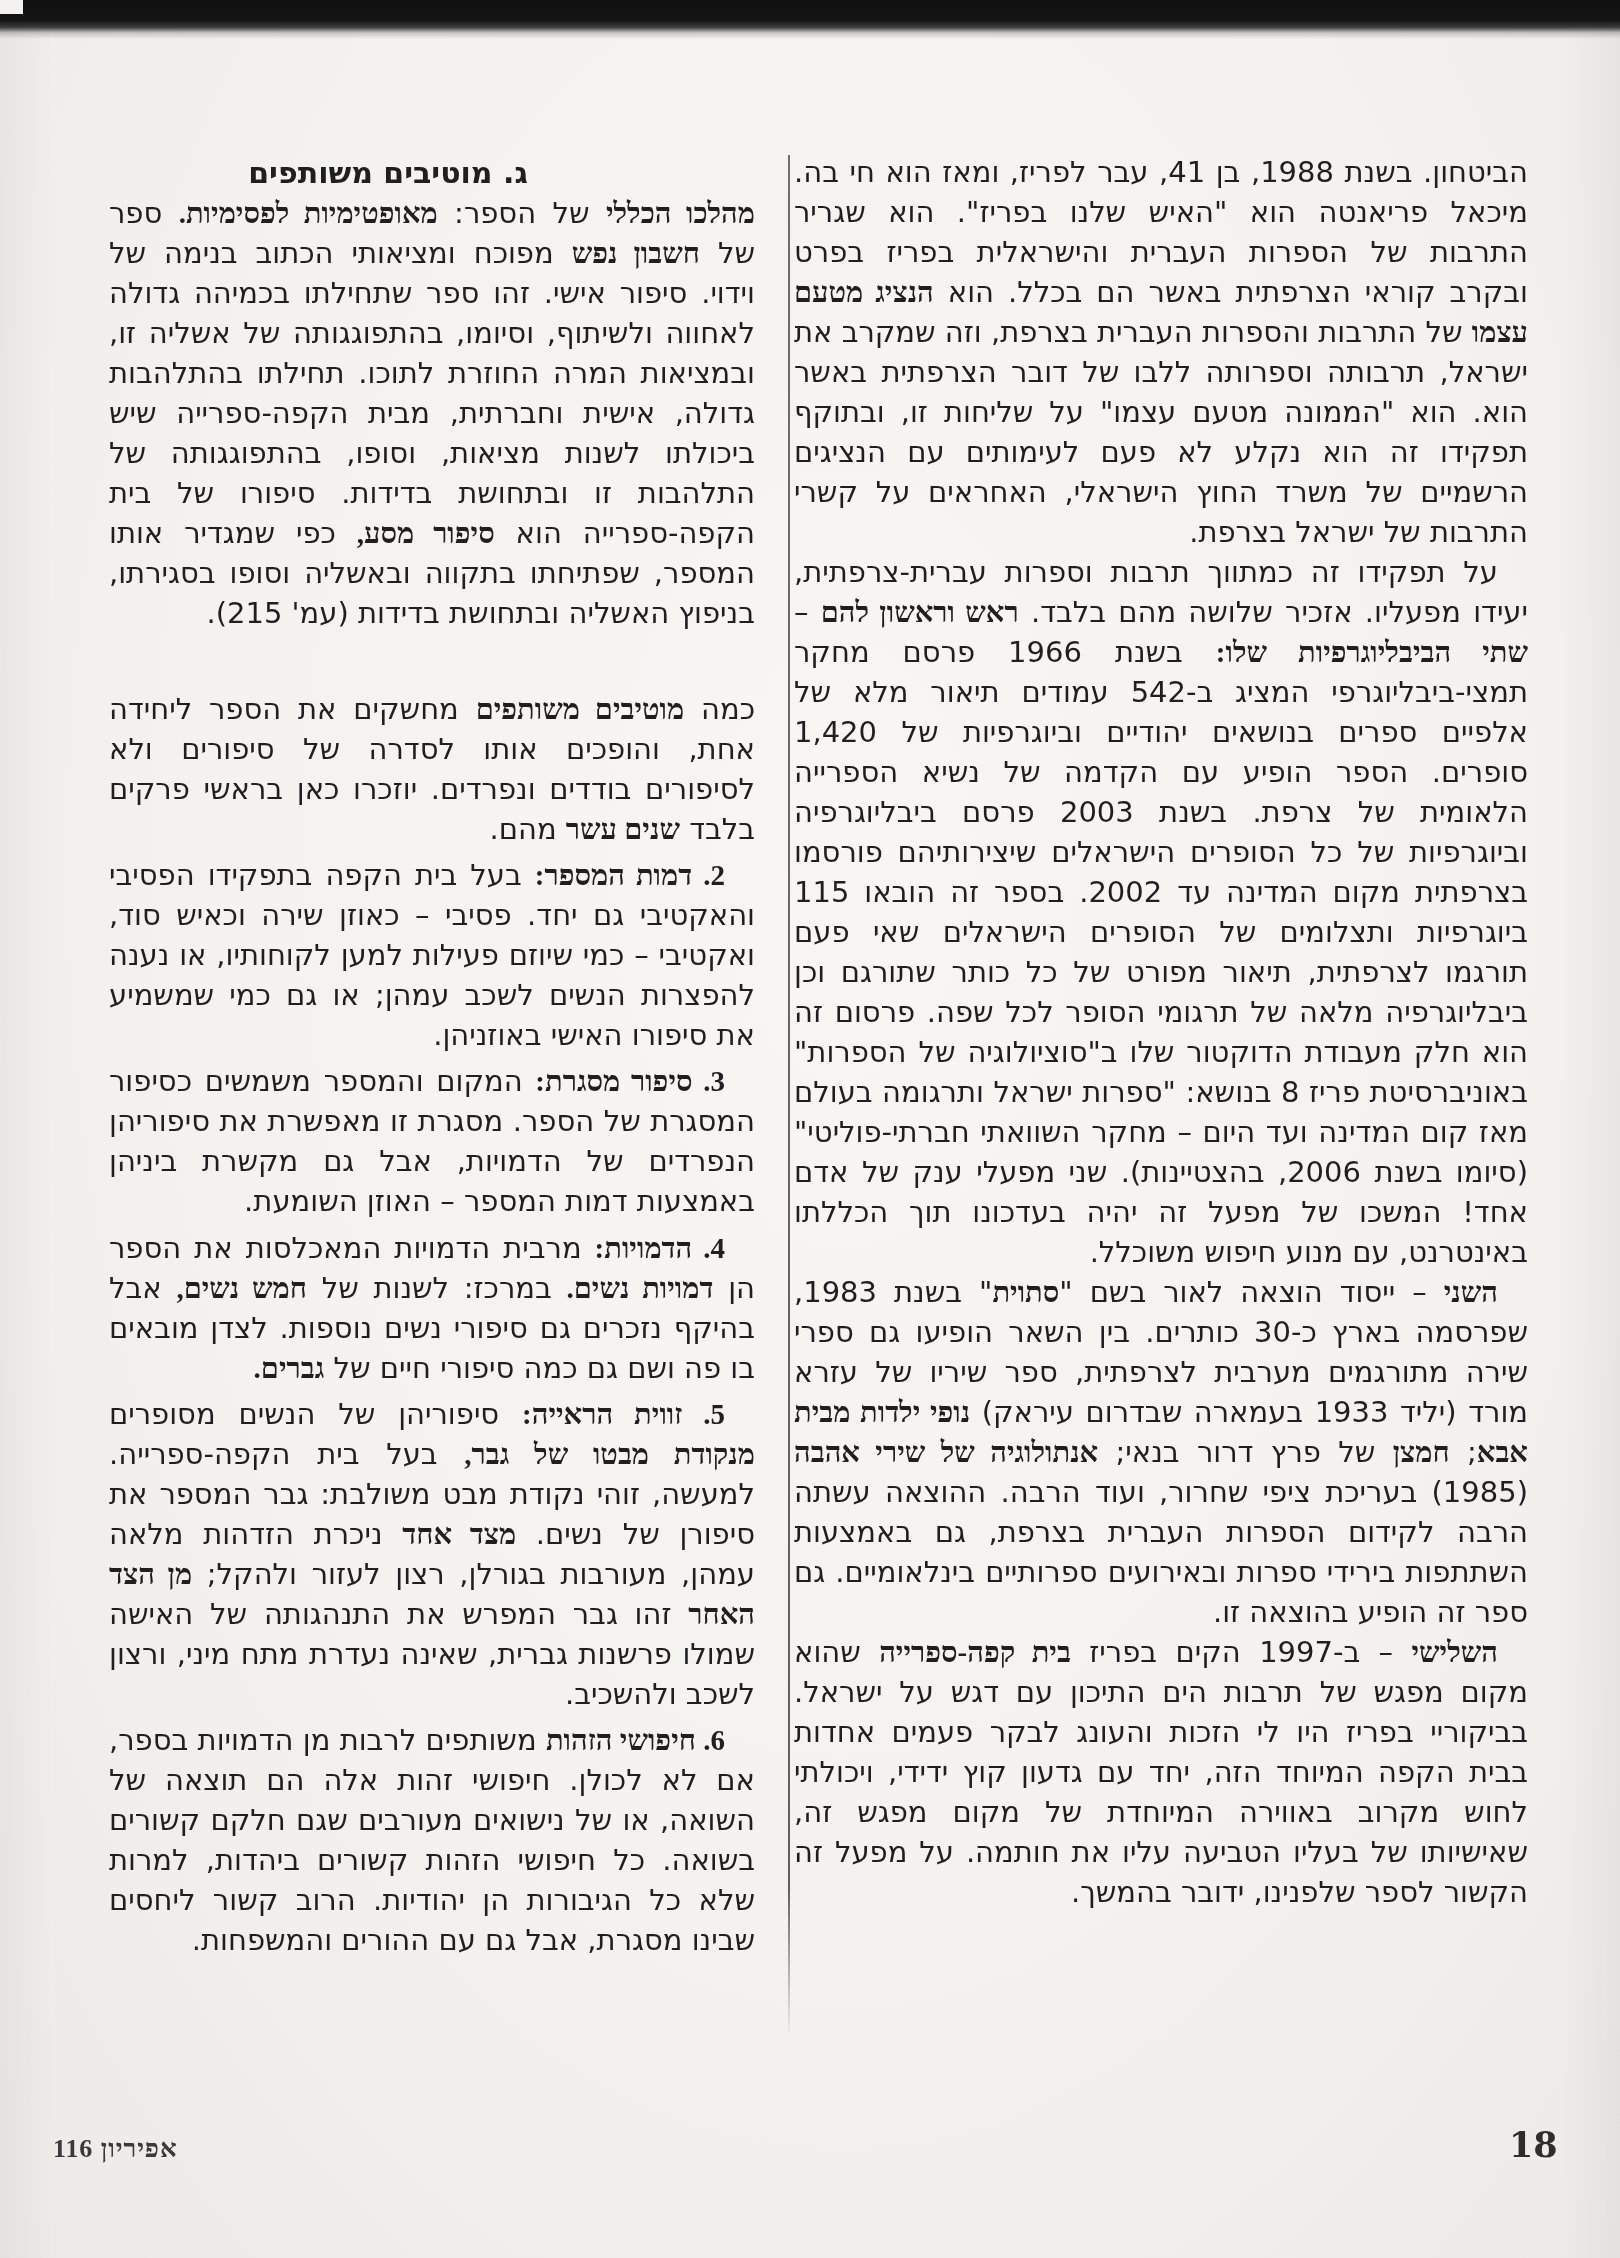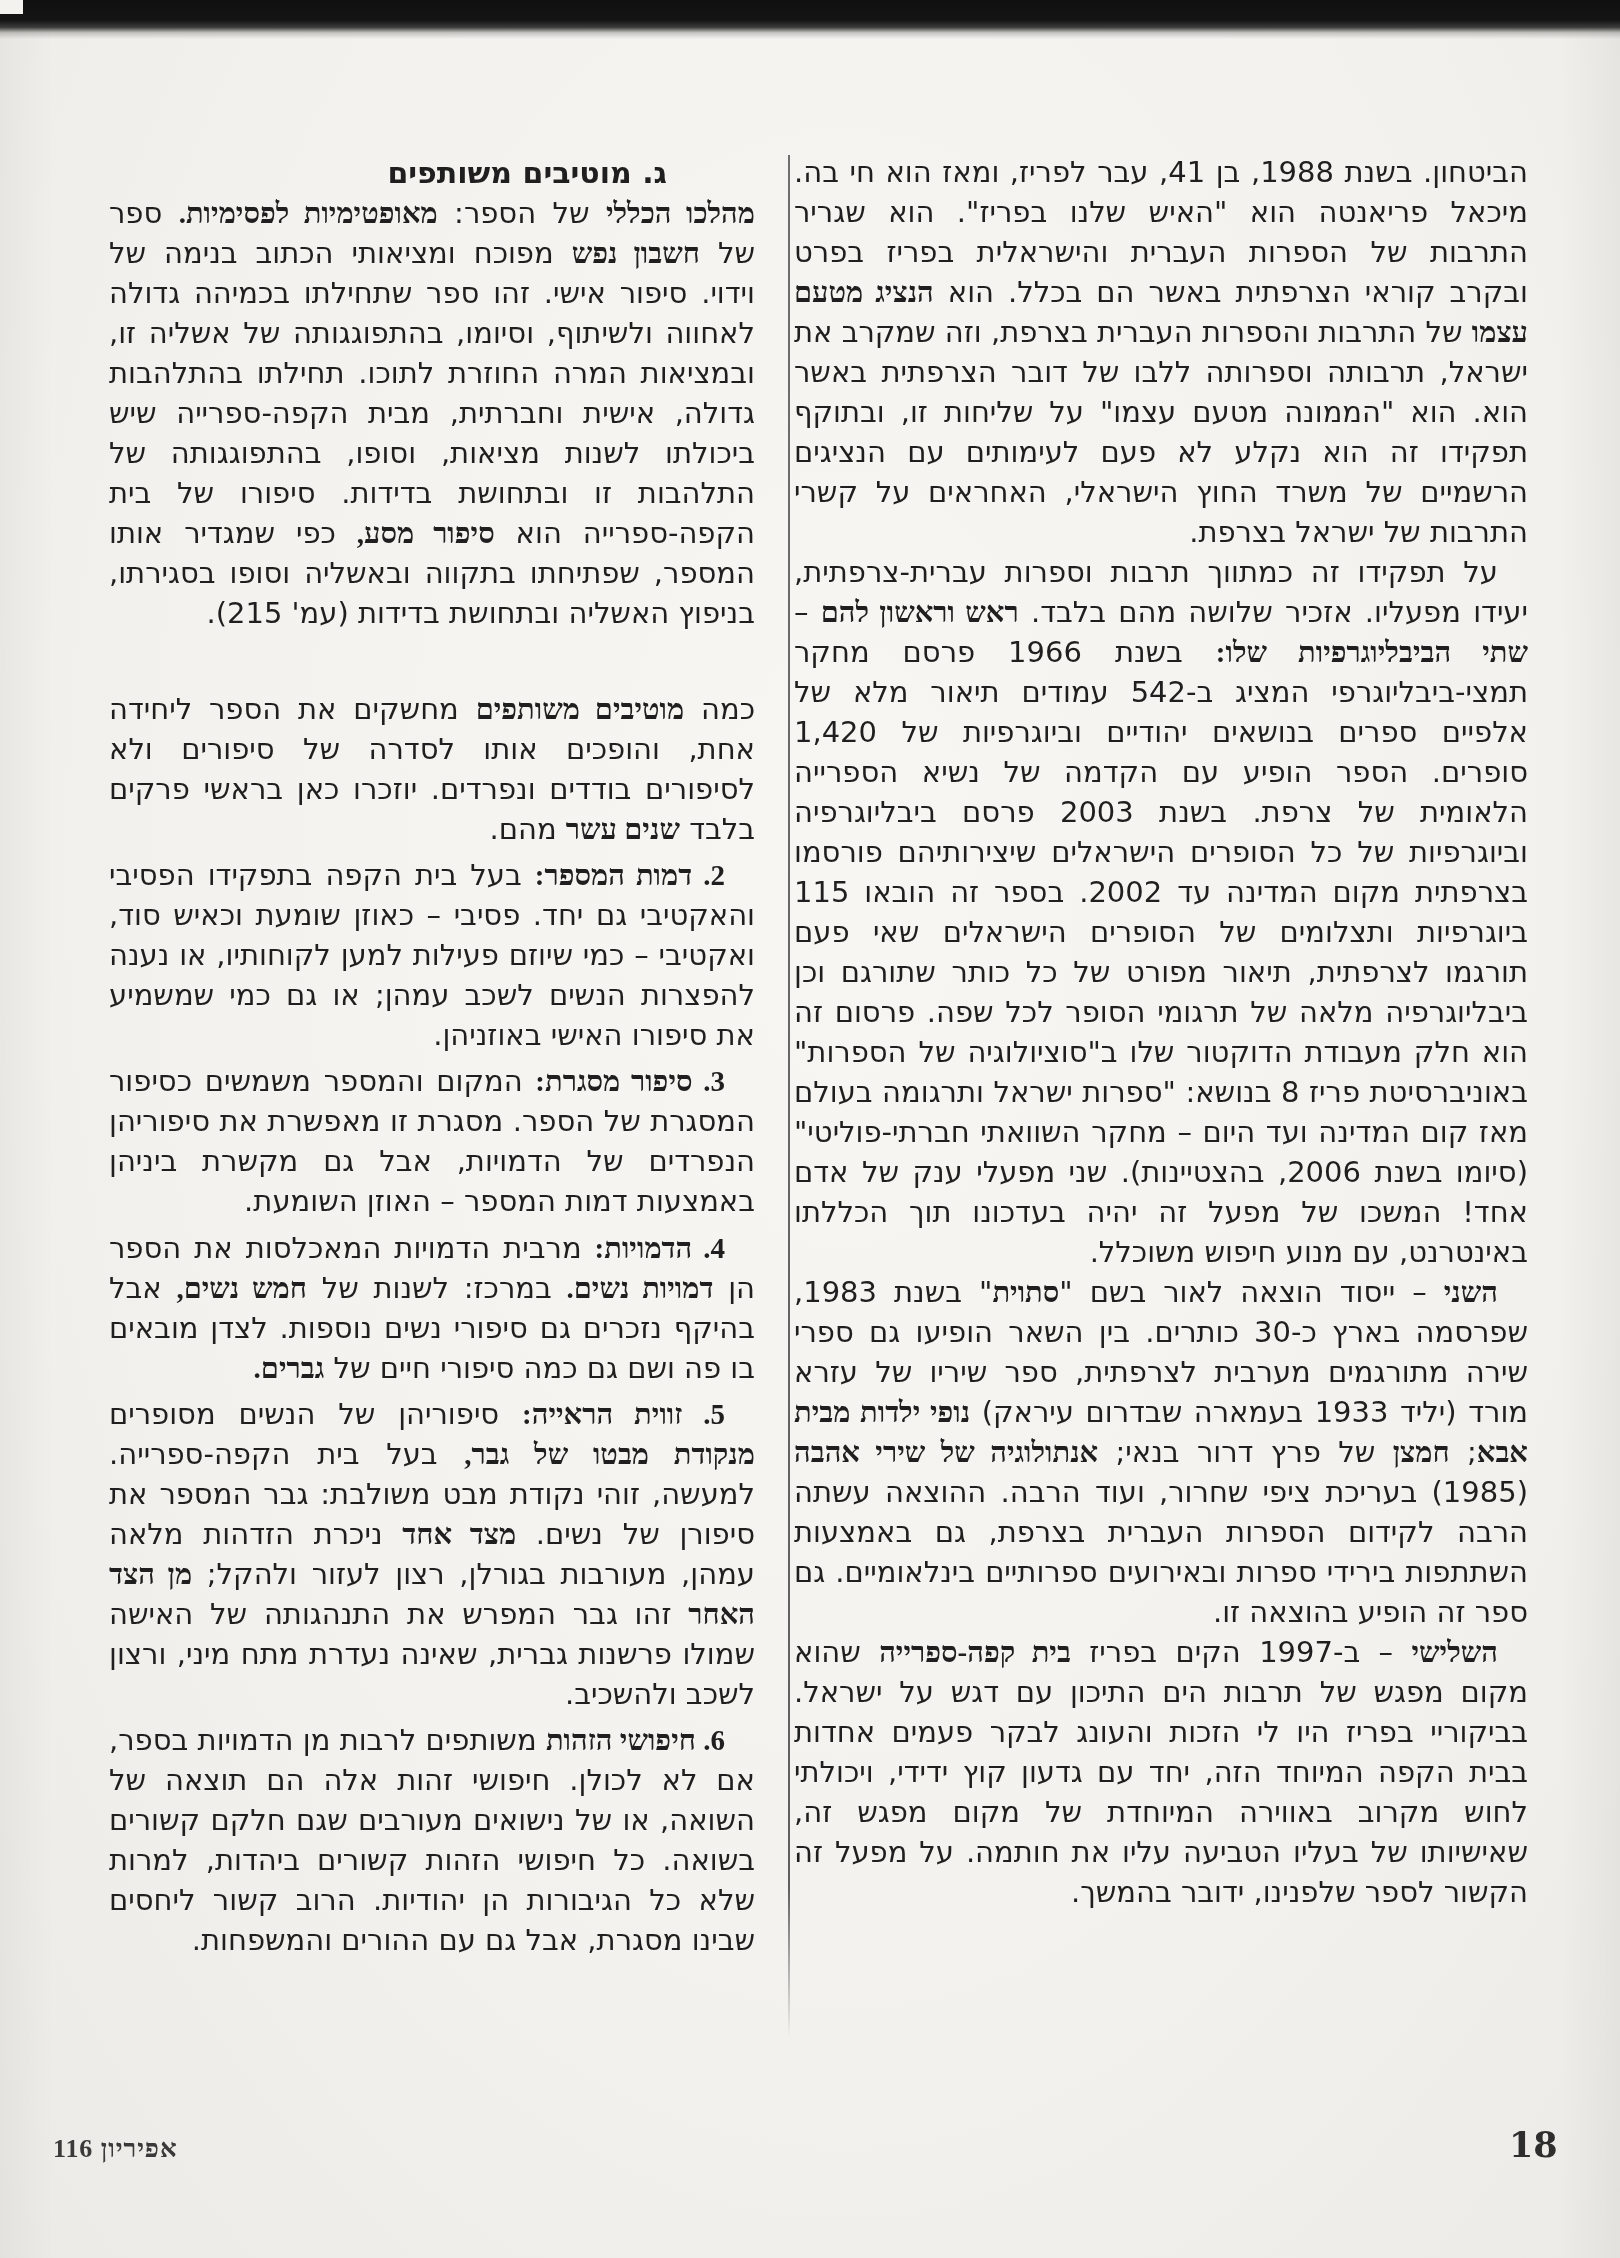--- a/index.html
+++ b/index.html
@@ -31,21 +31,21 @@
     direction:rtl;
     color:#1f1f1f;
     font-size:29px;line-height:40px;
     text-align:justify;
   }
   .col-right{right:93px;width:734px;margin-left:44px;}
   .col-left{left:109px;width:646px;}
   .heading{
     margin:0 88px 0 0;padding:0;
     font-size:30px;line-height:41px;font-weight:700;
-    text-align:right;
+    text-align:center;
   }
   .col p{margin:0;padding:0;}
   p.indent{text-indent:30px;}
   p.gap-l{margin-top:56px;}
   p.gap-m{margin-top:48px;}
   p.item{margin-top:6.2px;}
   b{font-weight:700;font-family:Liberation Serif, serif;}
   .footer-left{
     position:absolute;left:53px;top:2121px;
     direction:rtl;
@@ -72,21 +72,21 @@
       <p class="indent"><span>על תפקידו זה כמתווך תרבות וספרות עברית-צרפתית, יעידו מפעליו. אזכיר שלושה מהם בלבד. </span><b>ראש וראשון להם</b><span> – </span><b>שתי הביבליוגרפיות שלו:</b><span> בשנת 1966 פרסם מחקר תמצי-ביבליוגרפי המציג ב-542 עמודים תיאור מלא של אלפיים ספרים בנושאים יהודיים וביוגרפיות של 1,420 סופרים. הספר הופיע עם הקדמה של נשיא הספרייה הלאומית של צרפת. בשנת 2003 פרסם ביבליוגרפיה וביוגרפיות של כל הסופרים הישראלים שיצירותיהם פורסמו בצרפתית מקום המדינה עד 2002. בספר זה הובאו 115 ביוגרפיות ותצלומים של הסופרים הישראלים שאי פעם תורגמו לצרפתית, תיאור מפורט של כל כותר שתורגם וכן ביבליוגרפיה מלאה של תרגומי הסופר לכל שפה. פרסום זה הוא חלק מעבודת הדוקטור שלו ב"סוציולוגיה של הספרות" באוניברסיטת פריז 8 בנושא: "ספרות ישראל ותרגומה בעולם מאז קום המדינה ועד היום – מחקר השוואתי חברתי-פוליטי" (סיומו בשנת 2006, בהצטיינות). שני מפעלי ענק של אדם אחד! המשכו של מפעל זה יהיה בעדכונו תוך הכללתו באינטרנט, עם מנוע חיפוש משוכלל.</span></p>
       <p class="indent"><b>השני</b><span> – ייסוד הוצאה לאור בשם "</span><b>סתוית</b><span>" בשנת 1983, שפרסמה בארץ כ-30 כותרים. בין השאר הופיעו גם ספרי שירה מתורגמים מערבית לצרפתית, ספר שיריו של עזרא מורד (יליד 1933 בעמארה שבדרום עיראק) </span><b>נופי ילדות מבית אבא</b><span>; </span><b>חמצן</b><span> של פרץ דרור בנאי; </span><b>אנתולוגיה של שירי אהבה</b><span> (1985) בעריכת ציפי שחרור, ועוד הרבה. ההוצאה עשתה הרבה לקידום הספרות העברית בצרפת, גם באמצעות השתתפות בירידי ספרות ובאירועים ספרותיים בינלאומיים. גם ספר זה הופיע בהוצאה זו.</span></p>
       <p class="indent"><b>השלישי</b><span> – ב-1997 הקים בפריז </span><b>בית קפה-ספרייה</b><span> שהוא מקום מפגש של תרבות הים התיכון עם דגש על ישראל. בביקוריי בפריז היו לי הזכות והעונג לבקר פעמים אחדות בבית הקפה המיוחד הזה, יחד עם גדעון קוץ ידידי, ויכולתי לחוש מקרוב באווירה המיוחדת של מקום מפגש זה, שאישיותו של בעליו הטביעה עליו את חותמה. על מפעל זה הקשור לספר שלפנינו, ידובר בהמשך.</span></p>
     </div>
 
   <div class="col col-left">
     <h2 class="heading">ג. מוטיבים משותפים</h2>
     <div id="left-flow">
         <p><b>מהלכו הכללי</b><span> של הספר: </span><b>מאופטימיות לפסימיות.</b><span> ספר של </span><b>חשבון נפש</b><span> מפוכח ומציאותי הכתוב בנימה של וידוי. סיפור אישי. זהו ספר שתחילתו בכמיהה גדולה לאחווה ולשיתוף, וסיומו, בהתפוגגותה של אשליה זו, ובמציאות המרה החוזרת לתוכו. תחילתו בהתלהבות גדולה, אישית וחברתית, מבית הקפה-ספרייה שיש ביכולתו לשנות מציאות, וסופו, בהתפוגגותה של התלהבות זו ובתחושת בדידות. סיפורו של בית הקפה-ספרייה הוא </span><b>סיפור מסע,</b><span> כפי שמגדיר אותו המספר, שפתיחתו בתקווה ובאשליה וסופו בסגירתו, בניפוץ האשליה ובתחושת בדידות (עמ' 215).</span></p>
         <p class="gap-l"><span>כמה </span><b>מוטיבים משותפים</b><span> מחשקים את הספר ליחידה אחת, והופכים אותו לסדרה של סיפורים ולא לסיפורים בודדים ונפרדים. יוזכרו כאן בראשי פרקים בלבד </span><b>שנים עשר</b><span> מהם.</span></p>
-        <p class="indent item"><b>2. דמות המספר:</b><span> בעל בית הקפה בתפקידו הפסיבי והאקטיבי גם יחד. פסיבי – כאוזן שומעת וכאיש סוד, ואקטיבי – כמי שיוזם פעילות למען לקוחותיו, או נענה להפצרות הנשים לשכב עמהן; או גם כמי שמשמיע את סיפורו האישי באוזניהן.</span></p>
+        <p class="indent item"><b>2. דמות המספר:</b><span> בעל בית הקפה בתפקידו הפסיבי והאקטיבי גם יחד. פסיבי – כאוזן שירה וכאיש סוד, ואקטיבי – כמי שיוזם פעילות למען לקוחותיו, או נענה להפצרות הנשים לשכב עמהן; או גם כמי שמשמיע את סיפורו האישי באוזניהן.</span></p>
         <p class="indent item"><b>3. סיפור מסגרת:</b><span> המקום והמספר משמשים כסיפור המסגרת של הספר. מסגרת זו מאפשרת את סיפוריהן הנפרדים של הדמויות, אבל גם מקשרת ביניהן באמצעות דמות המספר – האוזן השומעת.</span></p>
         <p class="indent item"><b>4. הדמויות:</b><span> מרבית הדמויות המאכלסות את הספר הן </span><b>דמויות נשים.</b><span> במרכז: לשנות של </span><b>חמש נשים,</b><span> אבל בהיקף נזכרים גם סיפורי נשים נוספות. לצדן מובאים בו פה ושם גם כמה סיפורי חיים של </span><b>גברים.</b></p>
         <p class="indent item"><b>5. זווית הראייה:</b><span> סיפוריהן של הנשים מסופרים </span><b>מנקודת מבטו של גבר,</b><span> בעל בית הקפה-ספרייה. למעשה, זוהי נקודת מבט משולבת: גבר המספר את סיפורן של נשים. </span><b>מצד אחד</b><span> ניכרת הזדהות מלאה עמהן, מעורבות בגורלן, רצון לעזור ולהקל; </span><b>מן הצד האחר</b><span> זהו גבר המפרש את התנהגותה של האישה שמולו פרשנות גברית, שאינה נעדרת מתח מיני, ורצון לשכב ולהשכיב.</span></p>
         <p class="indent item"><b>6. חיפושי הזהות</b><span> משותפים לרבות מן הדמויות בספר, אם לא לכולן. חיפושי זהות אלה הם תוצאה של השואה, או של נישואים מעורבים שגם חלקם קשורים בשואה. כל חיפושי הזהות קשורים ביהדות, למרות שלא כל הגיבורות הן יהודיות. הרוב קשור ליחסים שבינו מסגרת, אבל גם עם ההורים והמשפחות.</span></p>
       </div>
   </div>
 
   <div class="footer-left">אפיריון 116</div>
   <div class="footer-page">18</div>
 </div>

